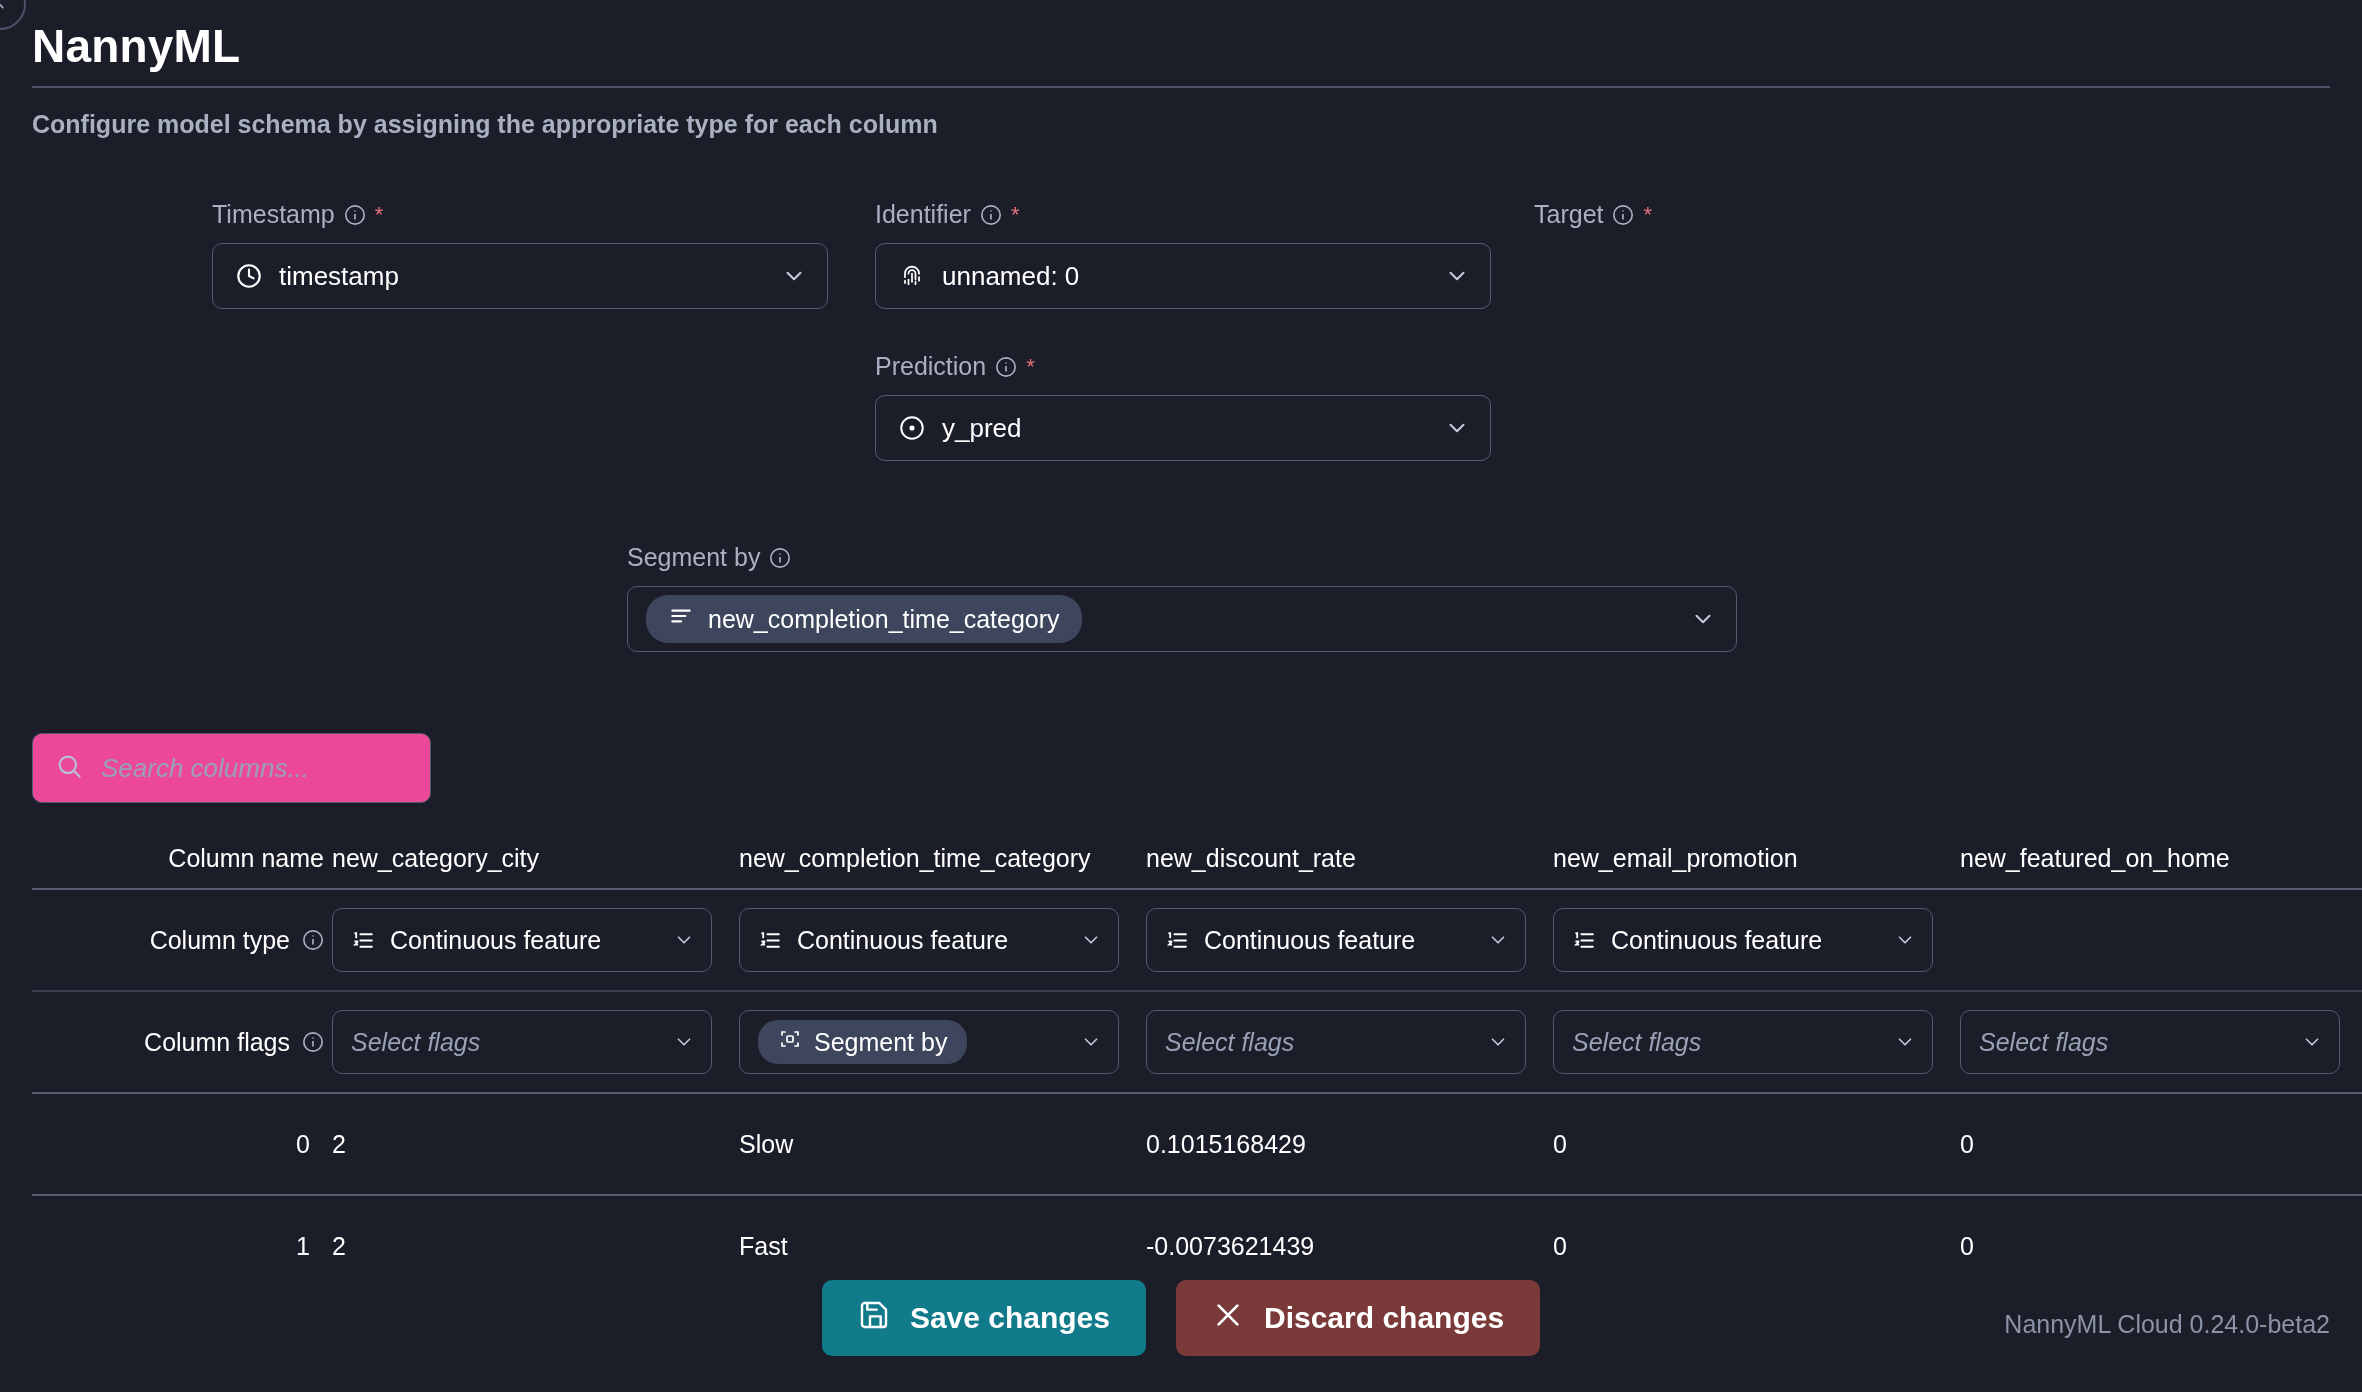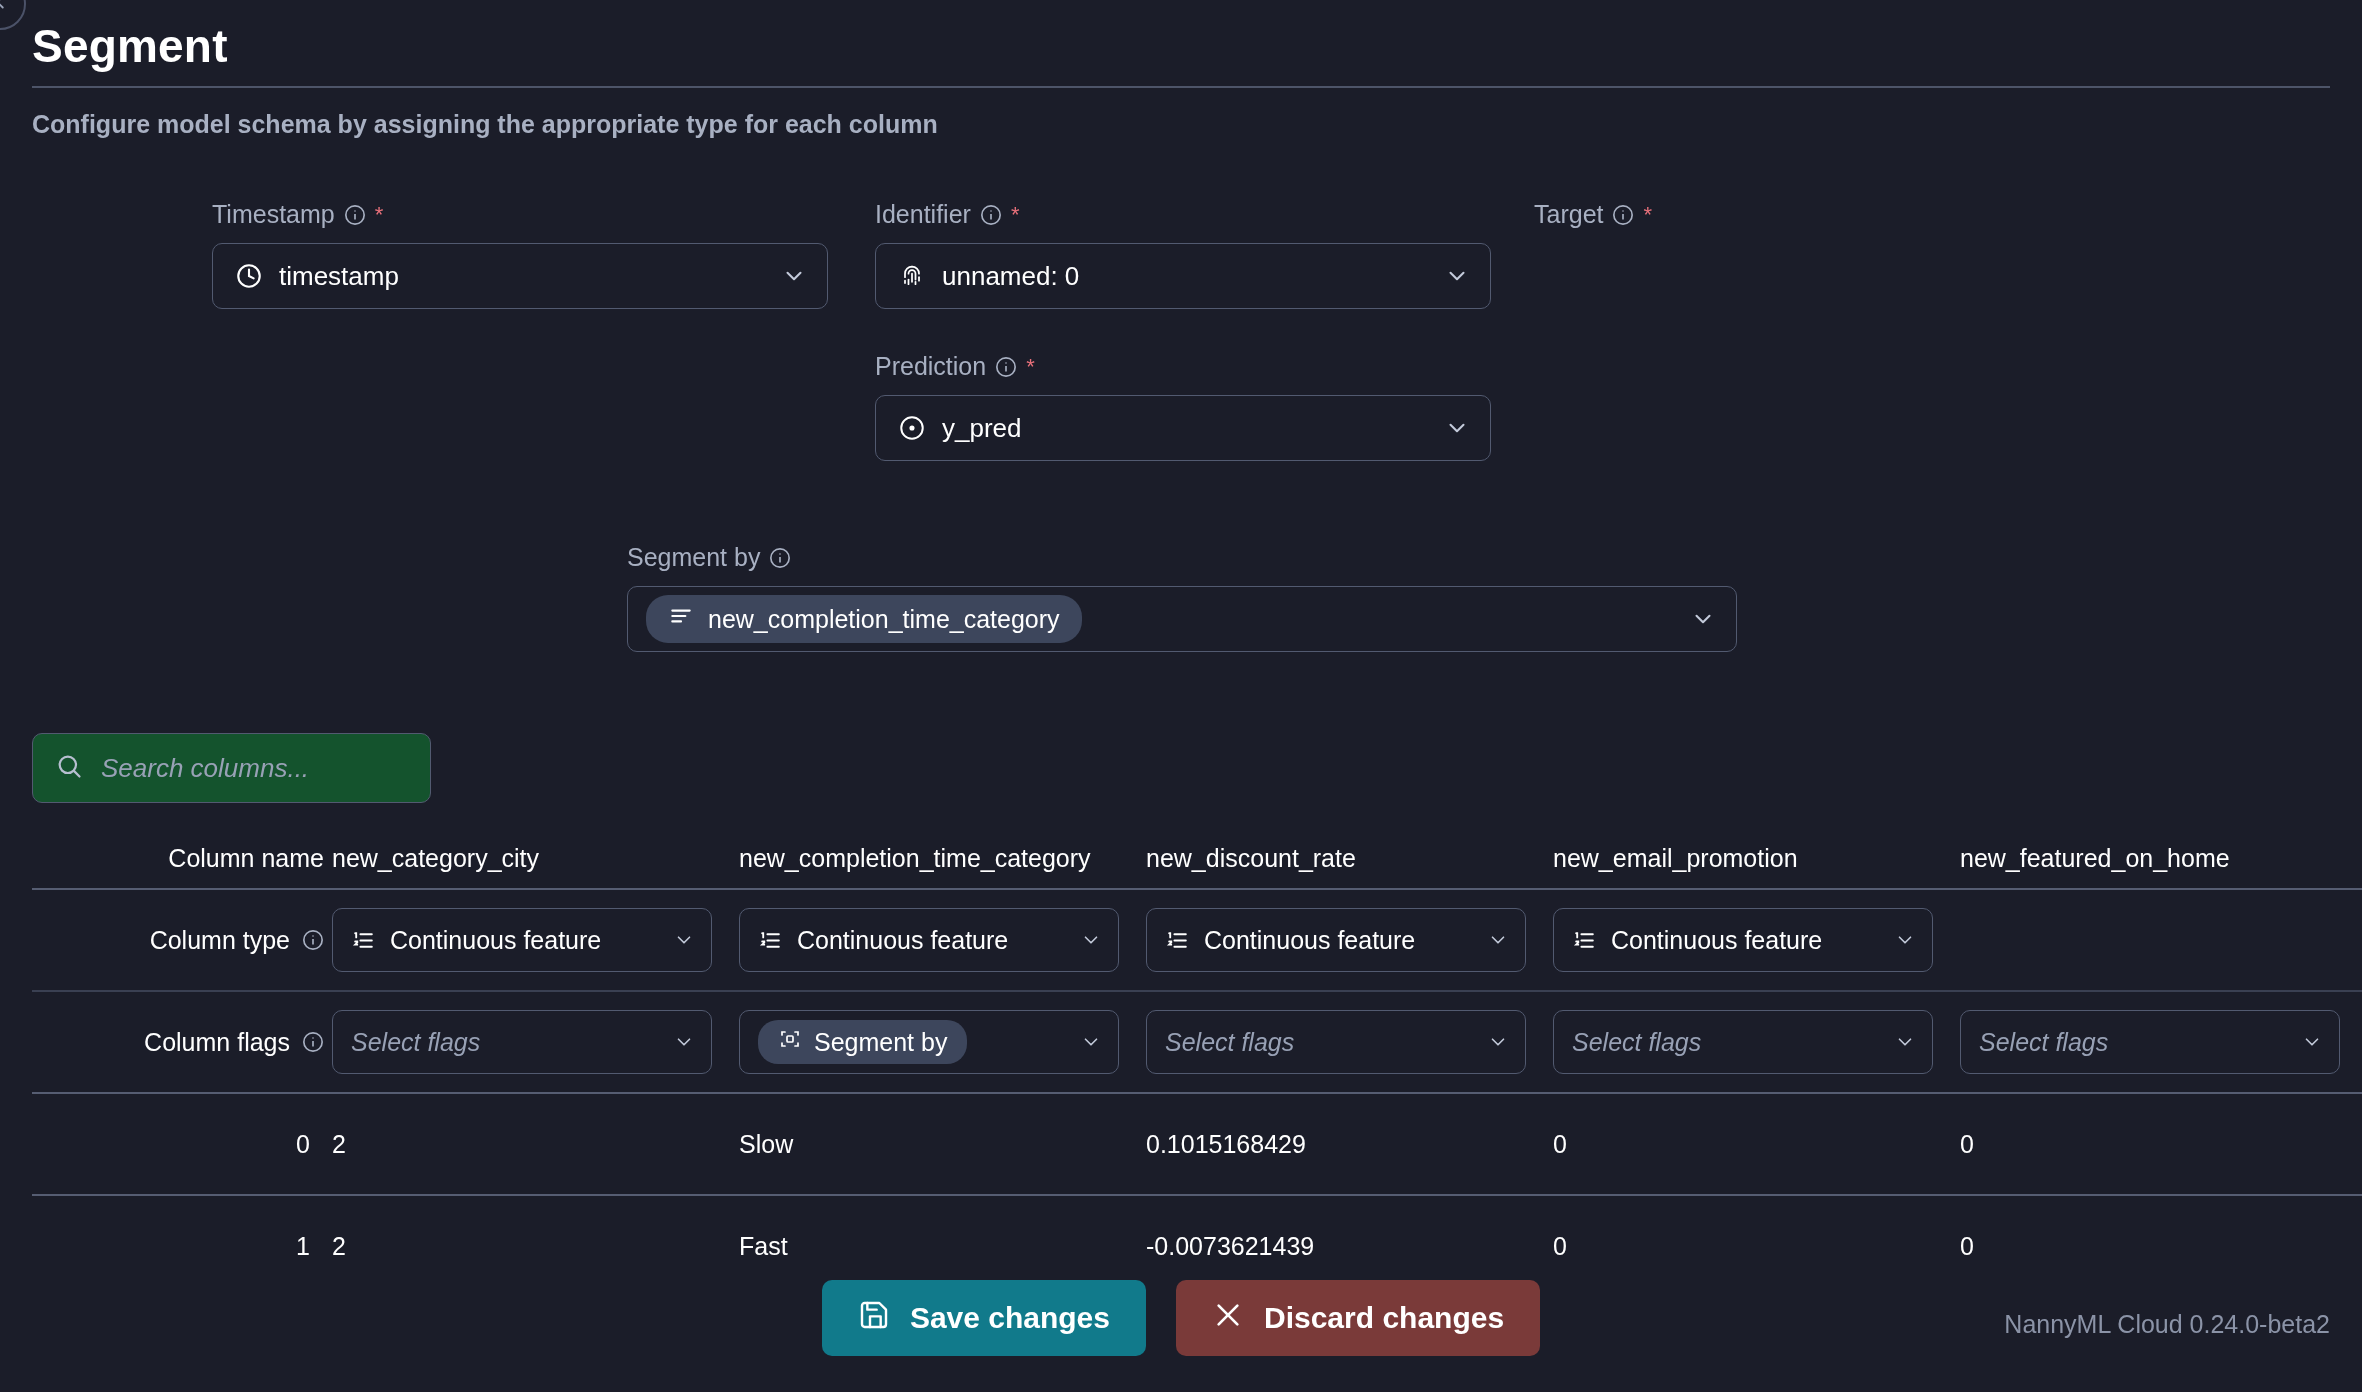--- a/index.html
+++ b/index.html
@@ -68,21 +68,21 @@
     background: #3d465c; border-radius: 22px; padding: 8px 22px;
     color: #ffffff; font-size: 25px; white-space: nowrap;
   }
   .multi-box .spacer { flex: 1; }
 
   
   .search-wrap { position: absolute; left: 32px; top: 733px; width: 399px; }
   .search-box {
     height: 70px; border: 1.6px solid #525a70; border-radius: 10px;
     display: flex; align-items: center; gap: 18px; padding: 0 22px;
-    background: #14532d;
+    background: #ec4899;
   }
   .search-box input {
     flex: 1; background: transparent; border: 0; outline: none;
     color: #ffffff; font-size: 26px; font-style: italic;
     font-family: "Liberation Sans", sans-serif;
   }
   .search-box input::placeholder { color: #98a1b5; font-style: italic; opacity: 1; }
 
   
   .table { position: absolute; left: 32px; top: 828px; width: 2330px; }
@@ -148,21 +148,21 @@
 
   <div class="collapse-knob">
     <span>
       <svg width="22" height="22" viewBox="0 0 24 24" fill="none" stroke="currentColor" stroke-width="2" stroke-linecap="round" stroke-linejoin="round">
           <polyline points="15 18 9 12 15 6"></polyline>
         </svg>
     </span>
   </div>
 
   <div class="header">
-    <div class="page-title">Segment</div>
+    <div class="page-title">NannyML</div>
     <div class="title-rule"></div>
     <div class="subtitle">Configure model schema by assigning the appropriate type for each column</div>
   </div>
 
   <div class="fields">
 
     <div class="fld-timestamp">
       <div class="field-label">
         <span>Timestamp</span>
         <span class="info-ico">

